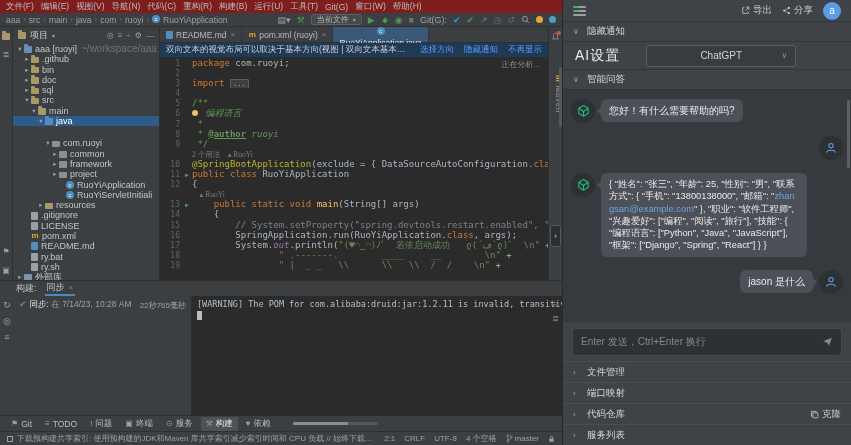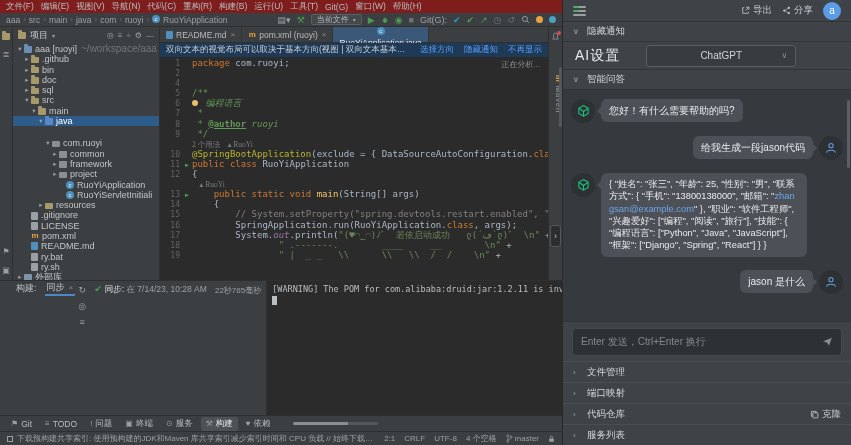--- a/index.html
+++ b/index.html
@@ -82,21 +82,21 @@
   .c-bulb { display:inline-block; width:6px; height:6px; border-radius:50%; background:#e8bf6a; margin-right:2px; }
   
   .right-stripe { width:14px; flex:none; background:#3c3f41; border-left:1px solid #2f2f2f; position:relative; }
   .bell-wrap { position:absolute; top:5px; left:2px; }
   .red-dot { position:absolute; right:-1px; top:-1px; width:4px; height:4px; border-radius:50%; background:#d64f4f; }
   .maven-vert { position:absolute; top:48px; left:0; width:14px; writing-mode:vertical-rl; font-size:7.5px; color:#9da0a3; text-align:center; letter-spacing:1px; }
   .maven-m { color:#e8a33d; font-weight:bold; }
   .expand-btn { position:absolute; top:198px; left:1px; width:11px; height:22px; background:#2b2e30; border:1px solid #55585a; border-radius:3px; color:#c3c6c9; font-size:9px; line-height:20px; text-align:center; }
   .ide-scrollthumb { position:absolute; top:40px; right:0; width:3px; height:60px; background:#55585a; border-radius:2px; }
   
-  .build-panel { height:135px; flex:none; border-top:1px solid #2f2f2f; display:flex; background:#3c3f41; }
+  .build-panel { height:135px; flex:none; border-top:1px solid #2f2f2f; display:flex; flex-direction:column; background:#3c3f41; }
   .build-header { height:15px; flex:none; display:flex; align-items:center; gap:8px; padding-left:16px; font-size:9px; color:#c3c6c9; }
   .build-tab { display:flex; gap:4px; align-items:center; border-bottom:2px solid #4a88c7; height:100%; padding:0 2px; }
   .build-tab .x { color:#85898c; font-size:8px; }
   .build-body { flex:1; min-height:0; display:flex; }
   .build-strip { width:14px; flex:none; display:flex; flex-direction:column; align-items:center; gap:6px; padding-top:4px; color:#9da0a3; font-size:9px; }
   .build-left { width:178px; flex:none; position:relative; padding:3px 5px; font-size:8.5px; background:#3c3f41; border-right:1px solid #2f2f2f; }
   .check { color:#499c54; font-size:9px; margin-right:3px; }
   .build-status-label { color:#e0e2e5; }
   .build-status-detail { color:#9da0a3; }
   .build-duration { position:absolute; right:5px; top:4px; color:#9da0a3; font-size:8px; }
@@ -387,20 +387,21 @@
               <span class="notif-link">选择方向</span>
               <span class="notif-link">隐藏通知</span>
               <span class="notif-link">不再显示</span>
             </span>
         </div>
         <div class="code-area">
           <span class="analyzing">正在分析...</span>
           <div id="code-lines">
               <div class="code-row"><span class="ln">1</span><span class="gut2"></span><span class="c-kw">package </span><span class="c-pl">com.ruoyi;</span></div>
               <div class="code-row"><span class="ln">2</span><span class="gut2"></span></div>
+              <div class="code-row"><span class="ln">3</span><span class="gut2"></span><span class="c-kw">import </span><span class="c-fold">...</span></div>
               <div class="code-row"><span class="ln">4</span><span class="gut2"></span></div>
               <div class="code-row"><span class="ln">5</span><span class="gut2"></span><span class="c-doc">/**</span></div>
               <div class="code-row"><span class="ln">6</span><span class="gut2"></span><span class="c-bulb"></span><span class="c-doci"> 编程语言</span></div>
               <div class="code-row"><span class="ln">7</span><span class="gut2"></span><span class="c-doc"> *</span></div>
               <div class="code-row"><span class="ln">8</span><span class="gut2"></span><span class="c-doc"> * </span><span class="c-doctag">@author</span><span class="c-doci"> ruoyi</span></div>
               <div class="code-row"><span class="ln">9</span><span class="gut2"></span><span class="c-doc"> */</span></div>
               <div class="code-row"><span class="ln"></span><span class="gut2"></span><span class="c-inlay">2 个用法    ▴ RuoYi</span></div>
               <div class="code-row"><span class="ln">10</span><span class="gut2"></span><span class="c-ann">@SpringBootApplication</span><span class="c-pl">(exclude = { DataSourceAutoConfiguration.</span><span class="c-kw">class</span></div>
               <div class="code-row"><span class="ln">11</span><span class="gut2">▶</span><span class="c-kw">public class </span><span class="c-pl">RuoYiApplication</span></div>
               <div class="code-row"><span class="ln">12</span><span class="gut2"></span><span class="c-pl">{</span></div>
@@ -571,21 +572,20 @@
           <div class="msg-row assistant">
             <span class="msg-avatar">
               <svg width="15" height="15" viewBox="0 0 24 24">
                 <path d="M12 2.5 L19.5 6.8 V15.2 L12 19.5 L4.5 15.2 V6.8 Z" fill="none" stroke="#19c37d" stroke-width="1.7"></path>
                 <path d="M12 19.5 V12 M4.5 6.8 L12 12 L19.5 6.8" fill="none" stroke="#19c37d" stroke-width="1.7"></path>
               </svg>
             </span>
             <div class="bubble"><span>您好！有什么需要帮助的吗?</span></div>
           </div>
           <div class="msg-row user">
-            <div class="bubble"><span>给我生成一段jason代码</span></div>
             <span class="msg-avatar">
               <svg width="14" height="14" viewBox="0 0 24 24">
                 <circle cx="12" cy="8" r="3.6" fill="none" stroke="#5c9ce6" stroke-width="1.8"></circle>
                 <path d="M4.5 20 C4.5 14.5 19.5 14.5 19.5 20" fill="none" stroke="#5c9ce6" stroke-width="1.8"></path>
               </svg>
             </span>
           </div>
           <div class="msg-row assistant">
             <span class="msg-avatar">
               <svg width="15" height="15" viewBox="0 0 24 24">

